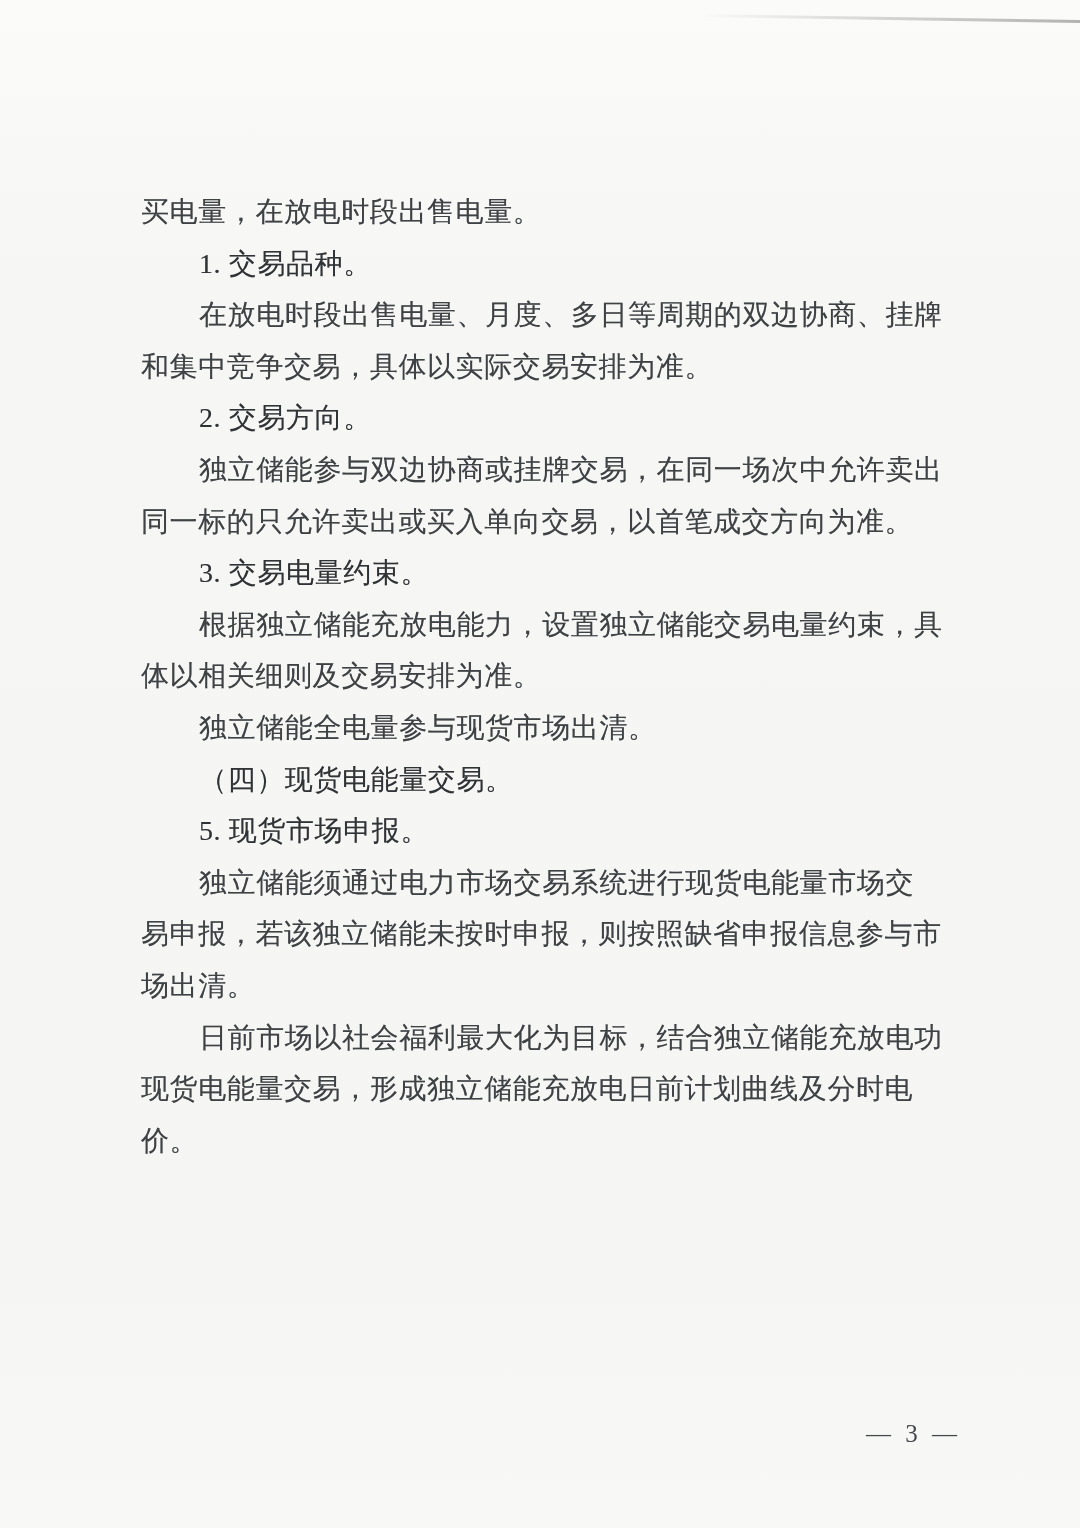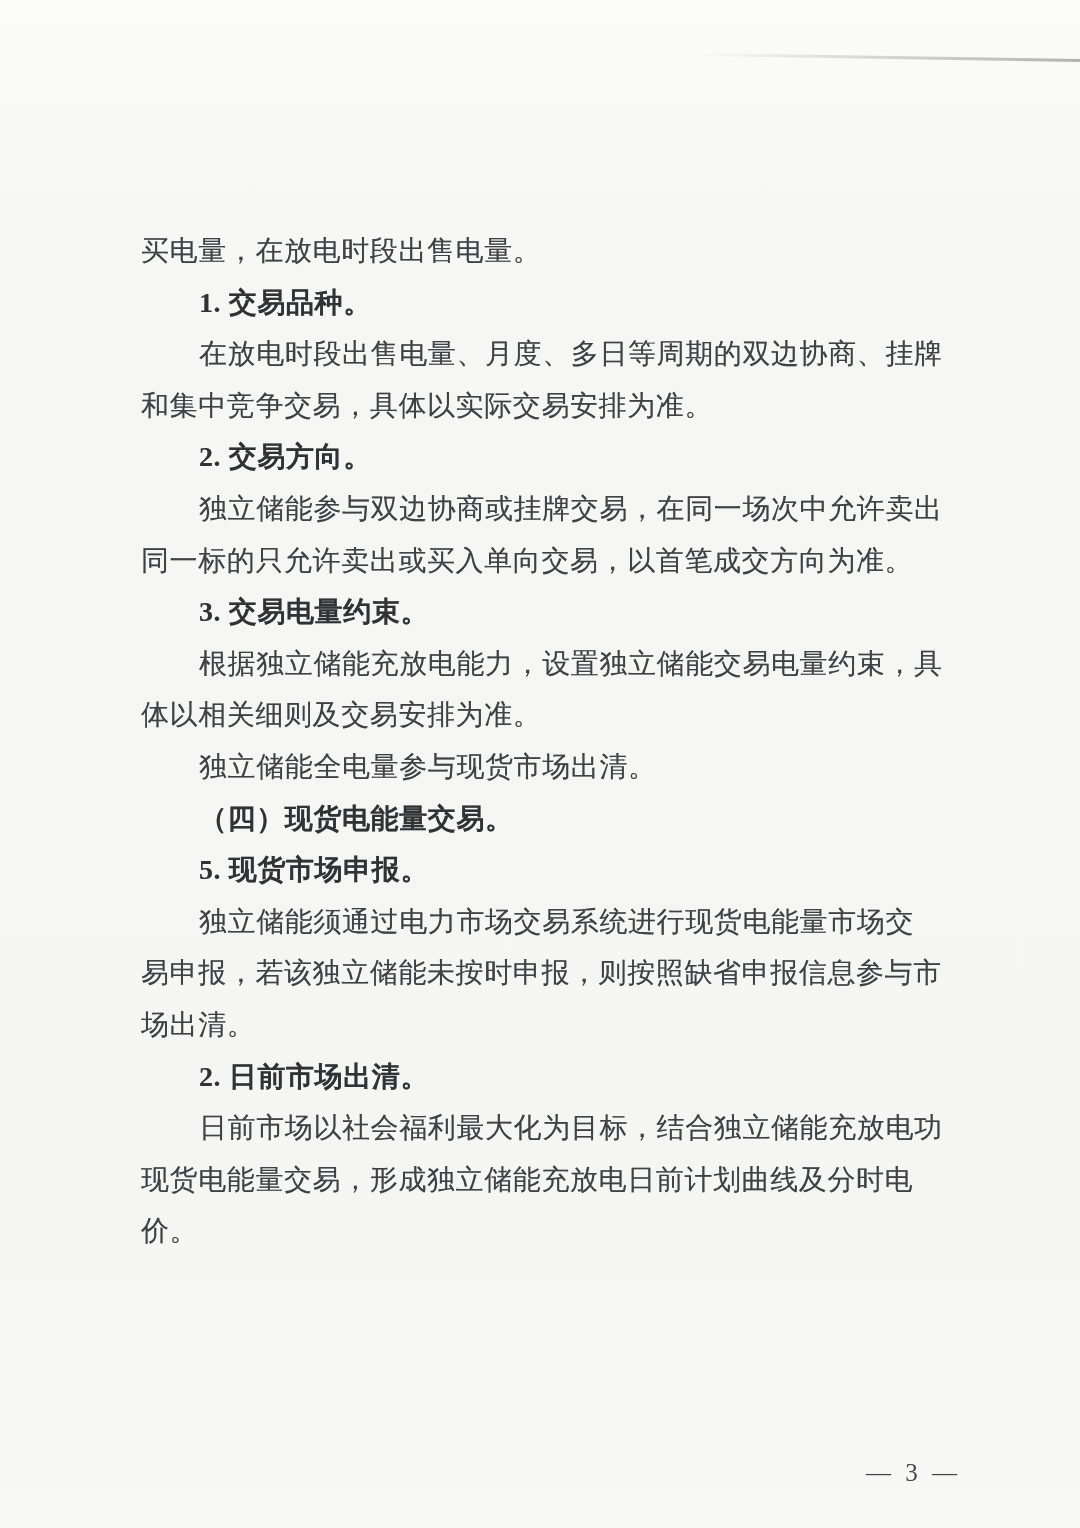--- a/index.html
+++ b/index.html
@@ -10,21 +10,20 @@
     width: 1080px;
     height: 1528px;
     position: relative;
     background: linear-gradient(180deg, #fbfbf9 0%, #f6f6f4 18%, #f5f5f3 82%, #f8f8f6 100%);
     font-family: "Liberation Serif", "DejaVu Serif", serif;
     overflow: hidden;
   }
   .page {
     position: absolute;
     inset: 0;
-    margin-top: 39px;
   }
   
   .scan-streak {
     position: absolute;
     left: 700px;
     top: 14px;
     width: 385px;
     height: 3px;
     background: linear-gradient(90deg,
       rgba(140,140,140,0) 0%,
@@ -44,21 +43,21 @@
   .line {
     line-height: 51.6px;
     white-space: nowrap;
     letter-spacing: 0.6px;
     text-shadow: 0 0 0.6px rgba(70,72,75,0.45);
   }
   .indent {
     text-indent: 58px;
   }
   .heading {
-    font-weight: 700;
+    font-weight: 400;
     color: #303336;
   }
   .page-number {
     position: absolute;
     top: 1420px;
     left: 866px;
     font-size: 25px;
     color: #45484c;
     letter-spacing: 4px;
     white-space: nowrap;
@@ -81,21 +80,20 @@
     <div class="line">同一标的只允许卖出或买入单向交易，以首笔成交方向为准。</div>
     <div class="line indent heading">3. 交易电量约束。</div>
     <div class="line indent">根据独立储能充放电能力，设置独立储能交易电量约束，具</div>
     <div class="line">体以相关细则及交易安排为准。</div>
     <div class="line indent">独立储能全电量参与现货市场出清。</div>
     <div class="line indent heading">（四）现货电能量交易。</div>
     <div class="line indent heading">5. 现货市场申报。</div>
     <div class="line indent">独立储能须通过电力市场交易系统进行现货电能量市场交</div>
     <div class="line">易申报，若该独立储能未按时申报，则按照缺省申报信息参与市</div>
     <div class="line">场出清。</div>
-    <div class="line indent heading">2. 日前市场出清。</div>
     <div class="line indent">日前市场以社会福利最大化为目标，结合独立储能充放电功</div>
     <div class="line">现货电能量交易，形成独立储能充放电日前计划曲线及分时电</div>
     <div class="line">价。</div>
   </main>
 
   <div class="page-number">— 3 —</div>
 
 </div>
 
 </body></html>

